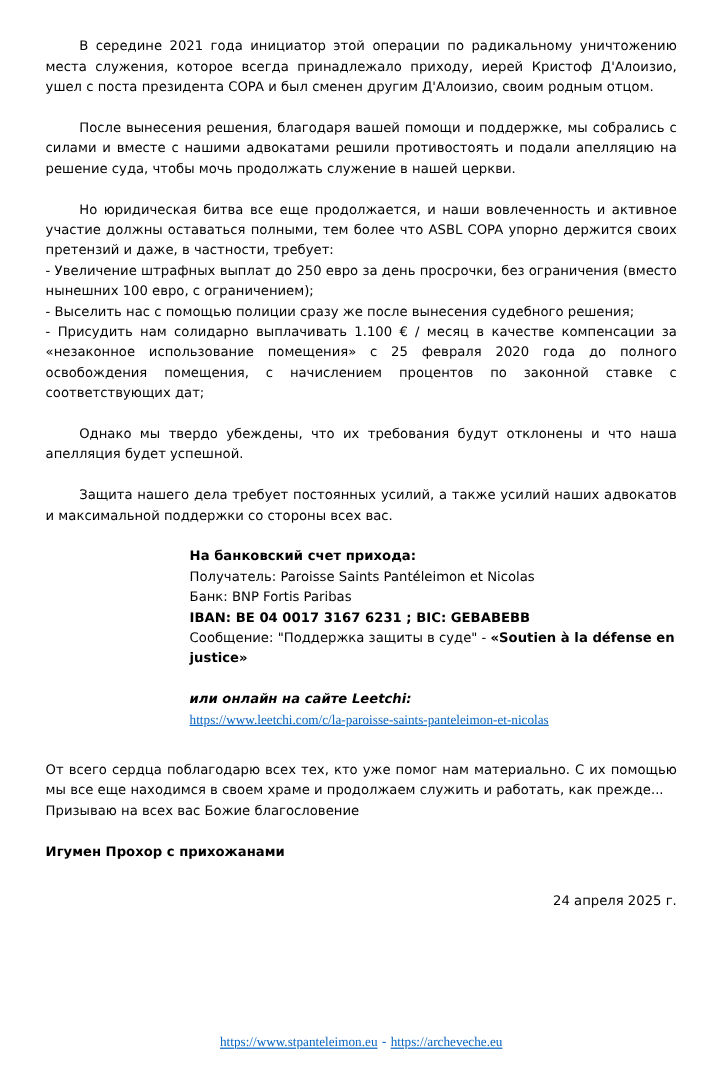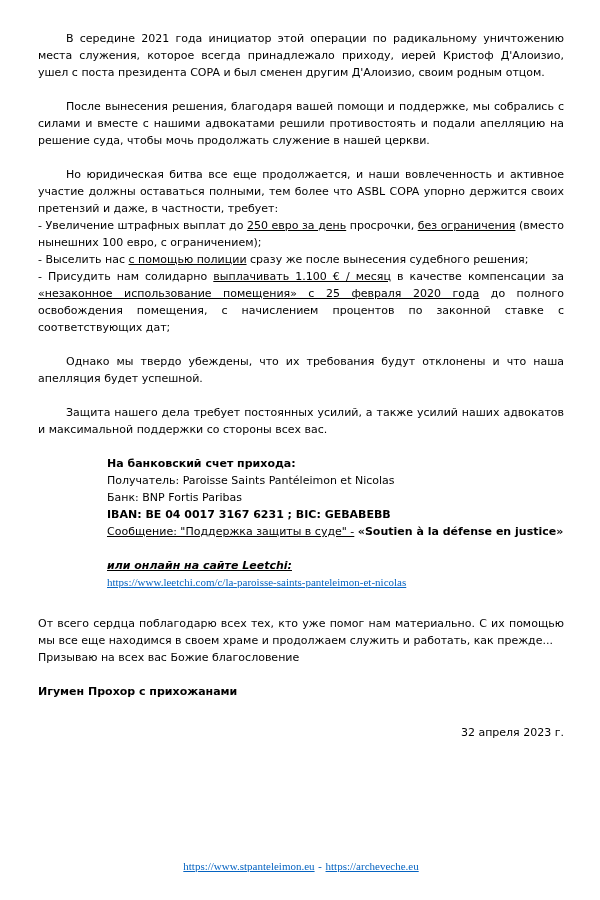--- a/index.html
+++ b/index.html
@@ -5,47 +5,47 @@
   * { margin: 0; padding: 0; box-sizing: border-box; }
   html, body { background: #ffffff; }
   body {
     width: 600px; height: 900px;
     font-family: "DejaVu Sans", "Liberation Sans", sans-serif;
     color: #000000;
     overflow: hidden;
   }
   .page {
     width: 600px; height: 900px;
-    padding: 30px 36px 25px 38px;
+    padding: 30px 36px 10px 38px;
     display: flex; flex-direction: column;
     overflow: hidden;
   }
   p {
     font-size: 11px;
     line-height: 17px;
     text-align: justify;
     margin-bottom: 17px;
   }
   .indent { text-indent: 28px; }
   .small-indent { text-indent: 10px; }
   .tight { margin-bottom: 0; }
   .b { font-weight: bold; }
-  .u { text-decoration: underline; }
+  .u { }
   .i { font-style: italic; }
   .link { color: #0563C1; text-decoration: underline; cursor: pointer; font-family: Liberation Serif, serif; }
-  .bank-block { margin-left: 69px; }
+  .bank-block { margin-left: 120px; }
   .bank-block p { margin-bottom: 0; text-align: left; }
   .gap-s { height: 17px; }
   .gap-m { height: 24px; }
   .center { text-align: left; }
   .right { text-align: right; }
   .footer {
     margin-top: auto;
     text-align: center;
-    margin-bottom: 0;
+    margin-bottom: 12px;
     color: #0563C1;
   }
   .signature { margin-bottom: 24px; }
 </style>
 </head>
 <body>
 
 <div class="page">
 
   <p class="indent"><span>В середине 2021 года инициатор этой операции по радикальному уничтожению места служения, которое всегда принадлежало приходу, иерей Кристоф Д'Алоизио, ушел с поста президента COPA и был сменен другим Д'Алоизио, своим родным отцом.</span></p>
@@ -72,17 +72,17 @@
     <p><span class="b u i">или онлайн на сайте Leetchi:</span></p>
     <p><a class="link" href="#">https://www.leetchi.com/c/la-paroisse-saints-panteleimon-et-nicolas</a></p>
   </div>
 
   <div class="gap-m"></div>
 
   <p class="tight"><span>От всего сердца поблагодарю всех тех, кто уже помог нам материально. С их помощью мы все еще находимся в своем храме и продолжаем служить и работать, как прежде...</span></p>
   <p class="center"><span>Призываю на всех вас Божие благословение</span></p>
 
   <p class="tight signature"><span class="b">Игумен Прохор с прихожанами</span></p>
-  <p class="right tight"><span>32 апреля 2023 г.</span></p>
+  <p class="right tight"><span>24 апреля 2025 г.</span></p>
 
   <p class="footer tight"><a class="link" href="#">https://www.stpanteleimon.eu</a><span> - </span><a class="link" href="#">https://archeveche.eu</a></p>
 
 </div>
 
 </body></html>

